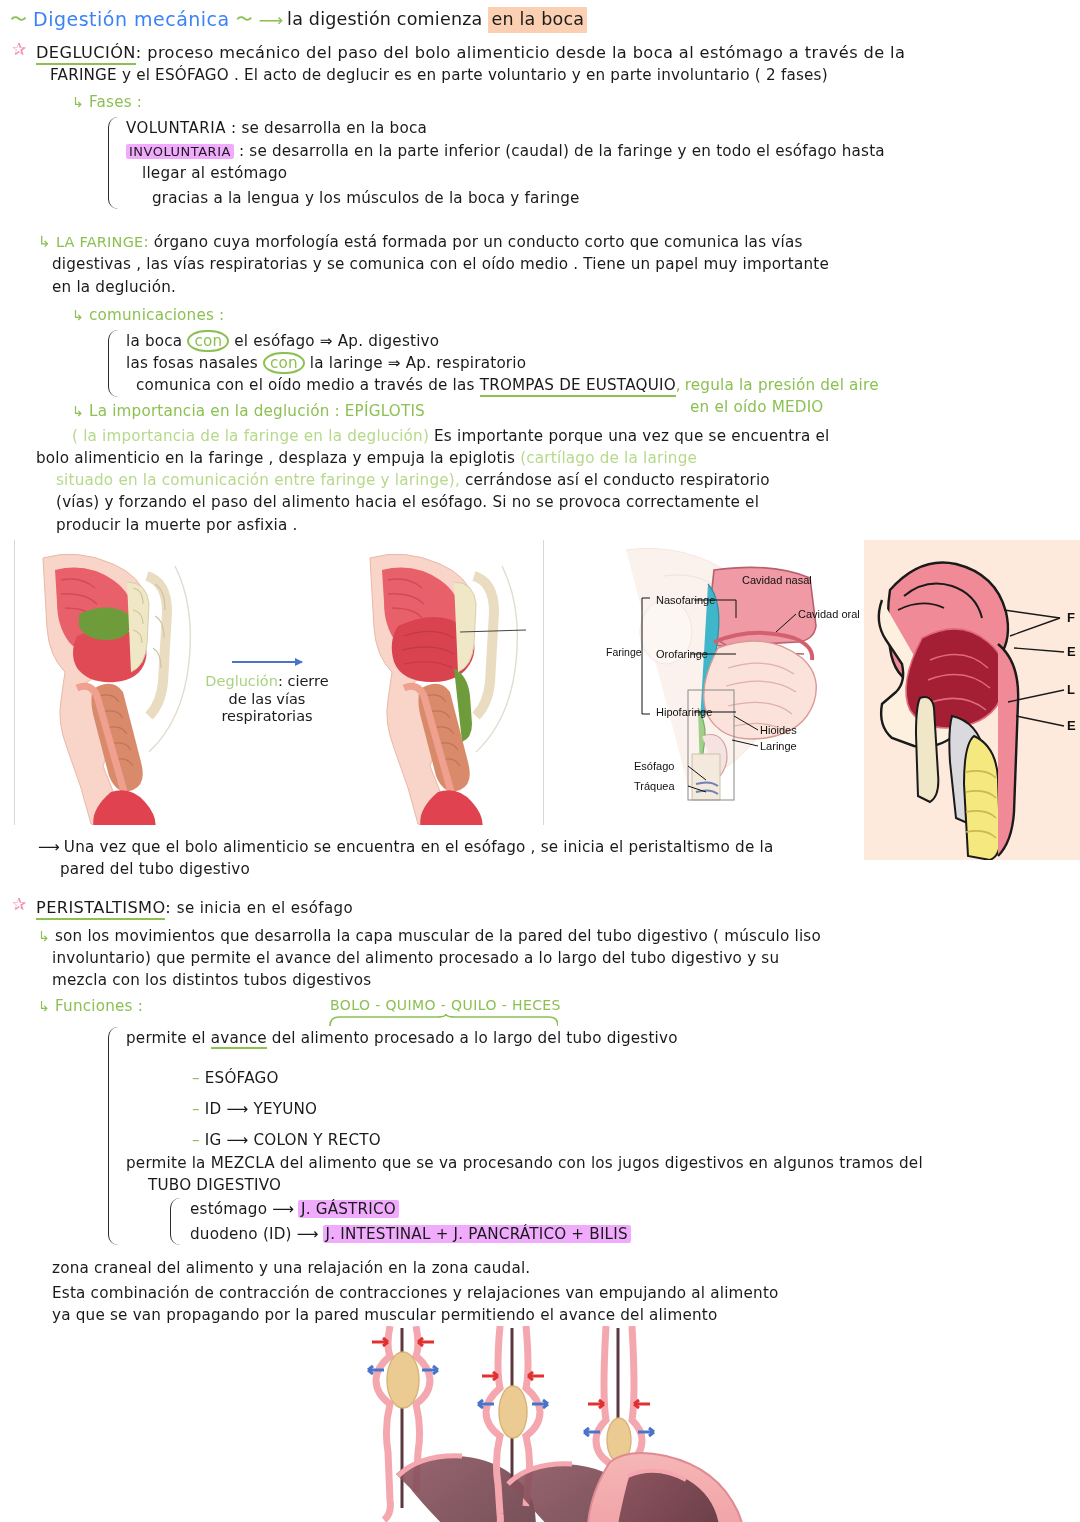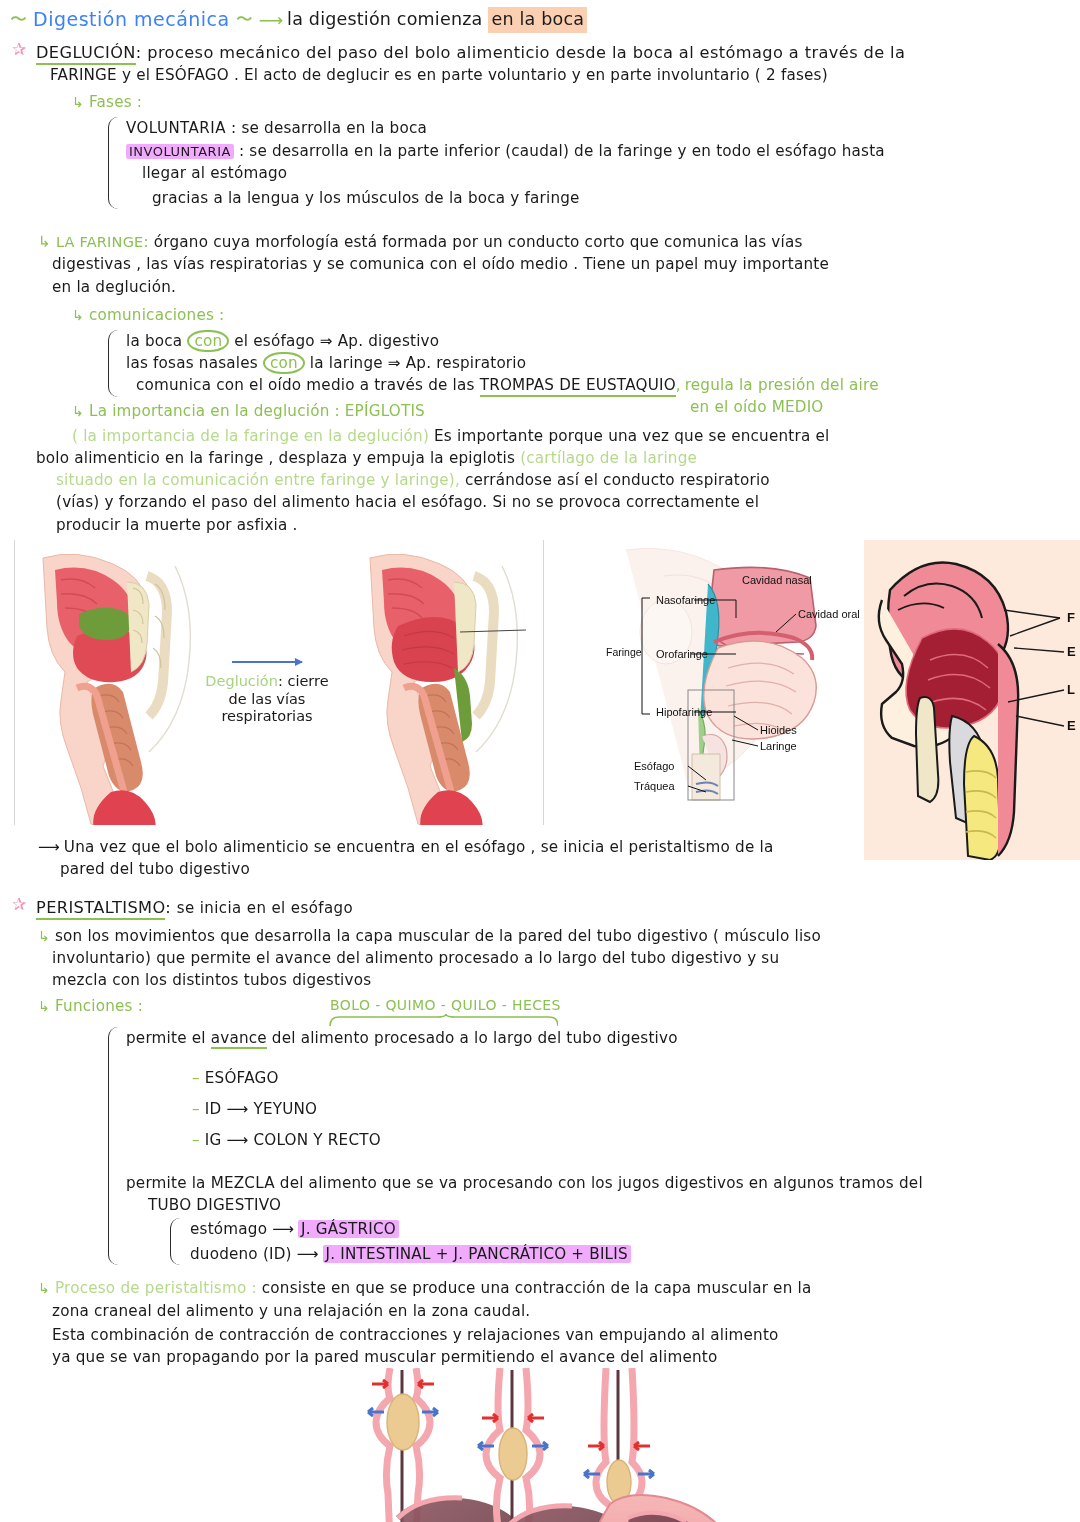--- a/index.html
+++ b/index.html
@@ -333,44 +333,39 @@
     <div class="hw">
       <span>permite el </span><span style="border-bottom:2px solid #8cc152;">avance</span><span> del alimento procesado a lo largo del tubo digestivo</span>
     </div>
 
     <div style="margin-left:66px; margin-top:18px;">
       <div class="hw"><span class="grn">–</span> <span>ESÓFAGO</span></div>
       <div class="hw" style="margin-top:9px;"><span class="grn">–</span> <span>ID ⟶ YEYUNO</span></div>
       <div class="hw" style="margin-top:9px;"><span class="grn">–</span> <span>IG ⟶ COLON Y RECTO</span></div>
     </div>
 
-    <div class="hw" style="margin-top:20px;">permite la MEZCLA del alimento que se va procesando con los jugos digestivos en algunos tramos del</div>
+    <div class="hw" style="">permite la MEZCLA del alimento que se va procesando con los jugos digestivos en algunos tramos del</div>
     <div class="hw" style="margin-left:22px;">TUBO DIGESTIVO</div>
 
     <div class="braced" style="margin-left:44px; margin-top:2px;padding-left:20px;">
       <span class="brace"></span>
       <div class="hw">
         <span>estómago</span>
         <span style="letter-spacing:-1px;">⟶</span>
         <span class="hl-green">J. GÁSTRICO</span>
       </div>
       <div class="hw" style="margin-top:3px;">
         <span>duodeno (ID)</span>
         <span style="letter-spacing:-1px;">⟶</span>
         <span class="hl-green">J. INTESTINAL + J. PANCRÁTICO + BILIS</span>
       </div>
     </div>
   </div>
 
   <div class="ind1" style="margin-top:12px;">
-    <div class="hw">
-      <span class="lbullet">↳</span>
-      <span class="pale">Proceso de peristaltismo :</span>
-      <span>consiste en que se produce una contracción de la capa muscular en la</span>
-    </div>
     <div class="hw" style="margin-left:14px;">zona craneal del alimento y una relajación en la zona caudal.</div>
     <div class="hw" style="margin-left:14px;margin-top:2px;">Esta combinación de contracción de contracciones y relajaciones van empujando al alimento</div>
     <div class="hw" style="margin-left:14px;">ya que se van propagando por la pared muscular permitiendo el avance del alimento</div>
   </div>
 
   <div class="perband">
     <svg width="430" height="282" viewBox="0 0 430 282" style="position:absolute; left:330px; top:0;">
       <defs>
         <linearGradient id="stom" x1="0" y1="0" x2="1" y2="1">
           <stop offset="0" stop-color="#8e5560"></stop>

